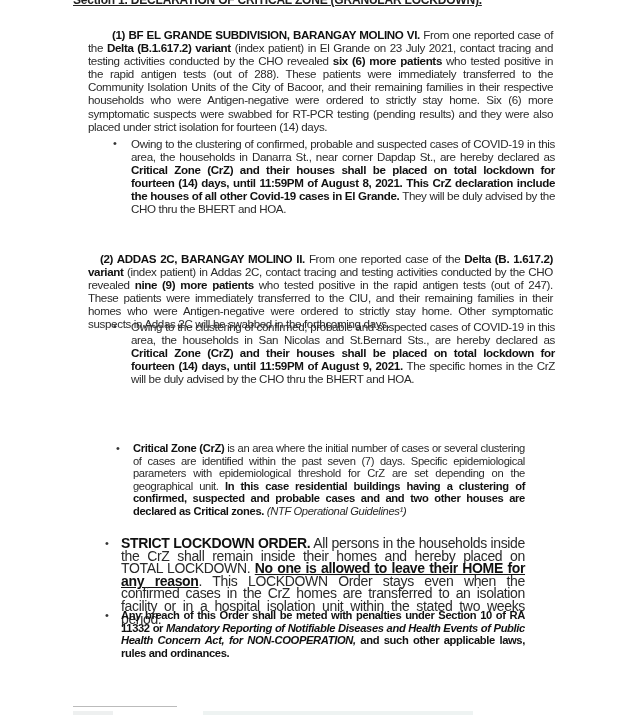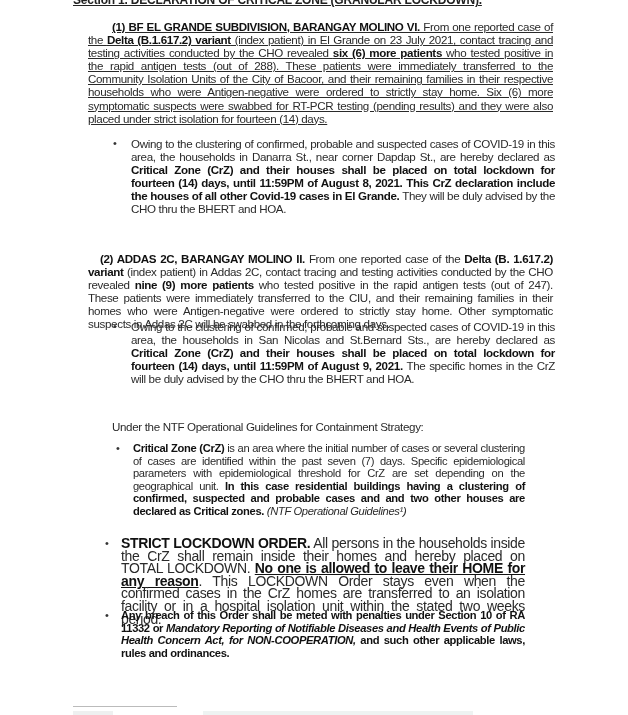--- a/index.html
+++ b/index.html
@@ -14,21 +14,21 @@
     white-space: nowrap; letter-spacing: -0.2px;
   }
   .blk {
     position: absolute; font-size: 11.6px; line-height: 13.1px;
     text-align: justify; letter-spacing: -0.35px; word-spacing: 0px;
   }
   .blk b { color: #111; font-weight: bold; }
   .blk i { font-style: italic; margin-top: 8px; }
   .blk u { text-decoration: underline; }
   .bul { position: absolute; font-size: 11px; color: #333; }
-  .p1 { left: 88px; top: 20px; width: 465px; text-indent: 24px; text-decoration: underline; }
+  .p1 { left: 88px; top: 28px; width: 465px; text-indent: 24px; }
   .b1 { left: 131px; top: 137px; width: 424px; }
   .p2 { left: 88px; top: 252px; width: 465px; text-indent: 12px; }
   .b2 { left: 131px; top: 320px; width: 424px; }
   .ntf { left: 112px; top: 420px; width: 440px; text-align: left; }
   .b3 { left: 133px; top: 442px; width: 392px; font-size: 11.2px; line-height: 12.6px; }
   .b4 { left: 121px; top: 537px; width: 404px; font-size: 14px; line-height: 12.6px; }
   .b5 { left: 121px; top: 609px; width: 404px; font-size: 11.2px; line-height: 12.6px; }
   .rule { position: absolute; left: 73px; top: 706px; width: 104px; height: 1px; background: #bbbbbb; }
   .faint { position: absolute; left: 73px; top: 711px; width: 400px; height: 4px;
     background: linear-gradient(90deg, #eef0f0 0 40px, transparent 40px 130px, #eef3f2 130px 400px); }
@@ -43,21 +43,20 @@
   <div class="blk p1"><b>(1) BF EL GRANDE SUBDIVISION, BARANGAY MOLINO VI.</b><span> From one reported case of the </span><b>Delta (B.1.617.2) variant</b><span> (index patient) in El Grande on 23 July 2021, contact tracing and testing activities conducted by the CHO revealed </span><b>six (6) more patients</b><span> who tested positive in the rapid antigen tests (out of 288).  These patients were immediately transferred to the Community Isolation Units of the City of Bacoor, and their remaining families in their respective households who were Antigen-negative were ordered to strictly stay home. Six (6) more symptomatic suspects were swabbed for RT-PCR testing (pending results) and they were also placed under strict isolation for fourteen (14) days.</span></div>
 
   <span class="bul" style="left:113px;top:137px;">•</span>
   <div class="blk b1"><span>Owing to the clustering of confirmed, probable and suspected cases of COVID-19 in this area, the households in Danarra St., near corner Dapdap St., are hereby declared as </span><b>Critical Zone (CrZ) and their houses shall be placed on total lockdown for fourteen (14) days, until 11:59PM of August 8, 2021. This CrZ declaration include the houses of all other Covid-19 cases in El Grande.</b><span>  They will be duly advised by the CHO thru the BHERT and HOA.</span></div>
 
   <div class="blk p2"><b>(2) ADDAS 2C, BARANGAY MOLINO II.</b><span>  From one reported case of the </span><b>Delta (B. 1.617.2) variant</b><span> (index patient) in Addas 2C, contact tracing and testing activities conducted by the CHO revealed </span><b>nine (9) more patients</b><span> who tested positive in the rapid antigen tests (out of 247).  These patients were immediately transferred to the CIU, and their remaining families in their homes who were Antigen-negative were ordered to strictly stay home. Other symptomatic suspects in Addas 2C will be swabbed in the forthcoming days.</span></div>
 
   <span class="bul" style="left:113px;top:320px;">•</span>
   <div class="blk b2"><span>Owing to the clustering of confirmed, probable and suspected cases of COVID-19 in this area, the households in San Nicolas and St.Bernard Sts., are hereby declared as </span><b>Critical Zone (CrZ) and their houses shall be placed on total lockdown for fourteen (14) days, until 11:59PM of August 9, 2021.</b><span>  The specific homes in the CrZ will be duly advised by the CHO thru the BHERT and HOA.</span></div>
 
-  <div class="blk ntf">Under the NTF Operational Guidelines for Containment Strategy:</div>
 
   <span class="bul" style="left:116px;top:442px;">•</span>
   <div class="blk b3"><b>Critical Zone (CrZ)</b><span> is an area where the initial number of cases or several clustering of cases are identified within the past seven (7) days. Specific epidemiological parameters with epidemiological threshold for CrZ are set depending on the geographical unit. </span><b>In this case residential buildings having a clustering of confirmed, suspected and probable cases and and two other houses are declared as Critical zones.</b><i> (NTF Operational Guidelines¹)</i></div>
 
   <span class="bul" style="left:105px;top:537px;">•</span>
   <div class="blk b4"><b>STRICT LOCKDOWN ORDER.</b><span> All persons in the households inside the CrZ shall remain inside their homes and hereby placed on TOTAL LOCKDOWN. </span><b><u>No one is allowed to leave their HOME for any reason</u></b><span>.  This LOCKDOWN Order stays even when the confirmed cases in the CrZ homes are transferred to an isolation facility or in a hospital isolation unit within the stated two weeks period.</span></div>
 
   <span class="bul" style="left:105px;top:609px;">•</span>
   <div class="blk b5"><b>Any breach of this Order shall be meted with penalties under  Section 10 of RA 11332 or </b><b><i>Mandatory Reporting of Notifiable Diseases and Health Events of Public Health Concern Act, for NON-COOPERATION,</i></b><b> and such other applicable laws, rules and ordinances.</b></div>
 

